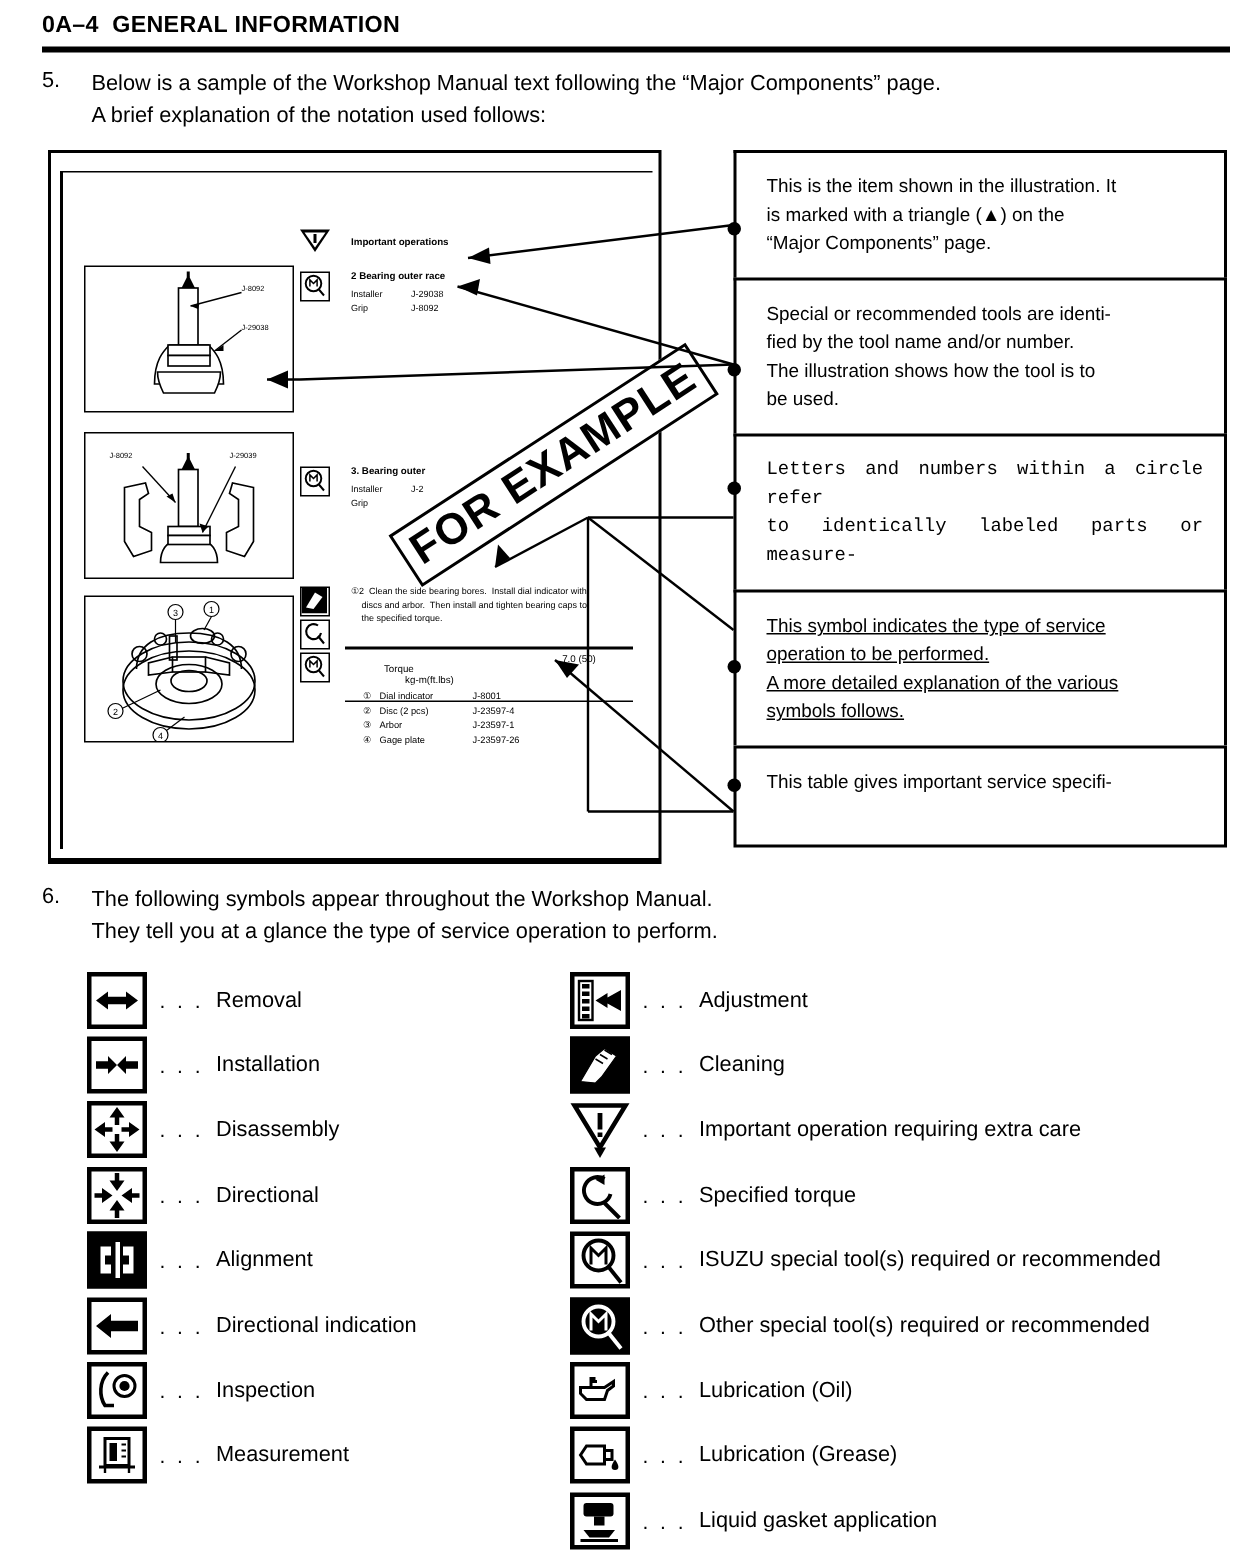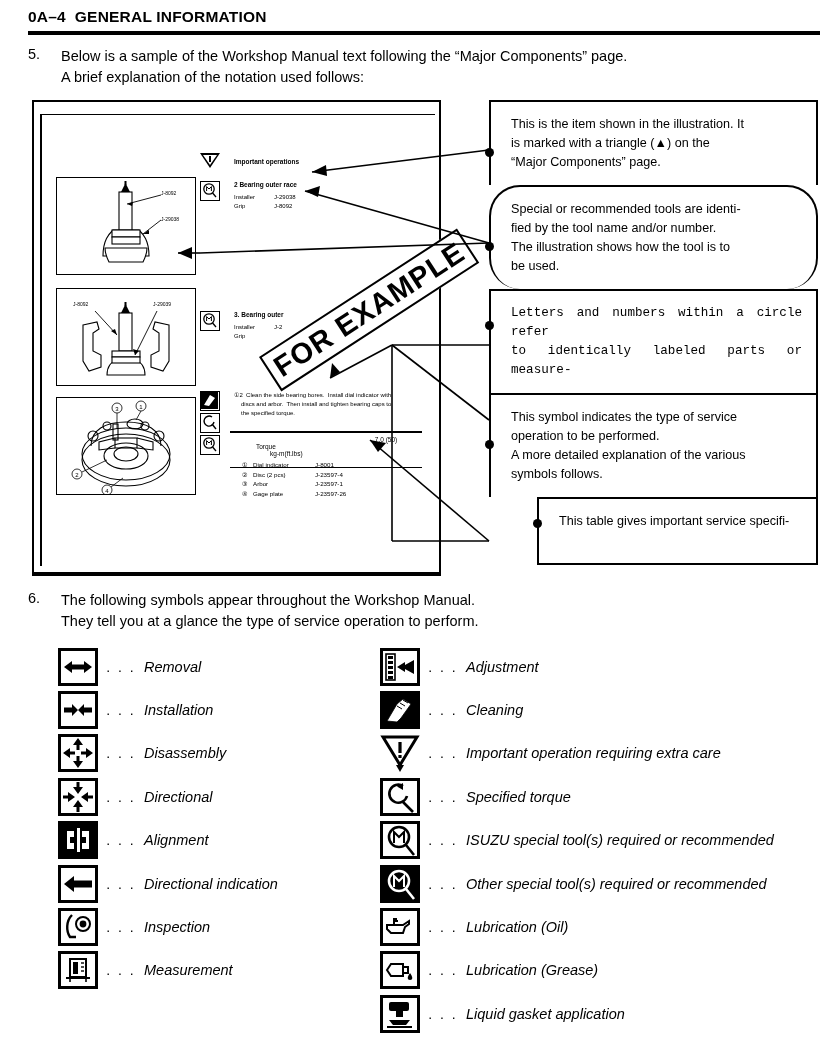--- a/index.html
+++ b/index.html
@@ -119,21 +119,21 @@
 
   
   #callouts { position: absolute; left: 489px; top: 100px; width: 329px; }
   .callout {
     border: 2px solid #000; border-bottom: none;
     padding: 13px 14px 13px 20px;
     font-size: 12.6px; line-height: 19px;
     text-align: justify;
     background: #fff;
   }
-  .callout:last-child { border-bottom: 2px solid #000; margin-left: 48px; }
+  .callout:last-child { border-bottom: 2px solid #000; }
   .co-dot {
     position: absolute; left: -6px; width: 9px; height: 9px;
     background: #000; border-radius: 50%;
   }
 
   
   #connectors { position: absolute; left:0; top:0; width:831px; height:1037px; pointer-events:none; }
 
   
   #sec6 { position: absolute; left: 28px; top: 590px; width: 790px; }
@@ -151,21 +151,21 @@
     width: 40px; height: 38px;
     border: 3px solid #000;
     position: relative; background: #fff; flex: none;
     overflow: hidden;
   }
   .legend-box.inv { background: #000; }
   .legend-dots {
     width: 46px; text-align: center; font-size: 14px; letter-spacing: 2px;
     flex: none; color:#000;
   }
-  .legend-label { font-size: 14.5px; white-space: nowrap; font-style: italic; }
+  .legend-label { font-size: 14.5px; white-space: nowrap; }
 
   .legend-box svg { display:block; }
 </style>
 </head>
 <body>
 
 <div id="header">
   <div id="header-title">0A–4  GENERAL INFORMATION</div>
 </div>
 <div id="header-rule"></div>
@@ -385,35 +385,35 @@
 </div>
 
 <div id="callouts">
   <div class="callout" style="position:relative;">
     <span class="co-dot" style="top:46px;"></span>
     <div>This is the item shown in the illustration. It</div>
     <div>is  marked  with  a  triangle  (▲)  on  the</div>
     <div>“Major Components” page.</div>
   </div>
 
-  <div class="callout" style="position:relative;border-radius:31px;">
+  <div class="callout" style="position:relative;">
     <span class="co-dot" style="top:55px;"></span>
     <div>Special or recommended tools are identi-</div>
     <div>fied by the tool name and/or number.</div>
     <div>The illustration shows how the tool is to</div>
     <div>be used.</div>
   </div>
 
   <div class="callout" style="position:relative;font-family:Liberation Mono, monospace;">
     <span class="co-dot" style="top:30px;"></span>
     <div>Letters and numbers within a circle refer</div>
     <div>to  identically  labeled  parts  or  measure-</div>
   </div>
 
-  <div class="callout" style="position:relative;">
+  <div class="callout" style="position:relative;text-decoration:underline;">
     <span class="co-dot" style="top:45px;"></span>
     <div>This  symbol  indicates  the  type  of  service</div>
     <div>operation to be performed.</div>
     <div>A more detailed explanation of the various</div>
     <div>symbols follows.</div>
   </div>
 
   <div class="callout" style="position:relative; padding-bottom:32px;">
     <span class="co-dot" style="top:20px;"></span>
     <div>This table gives important service specifi-</div>

